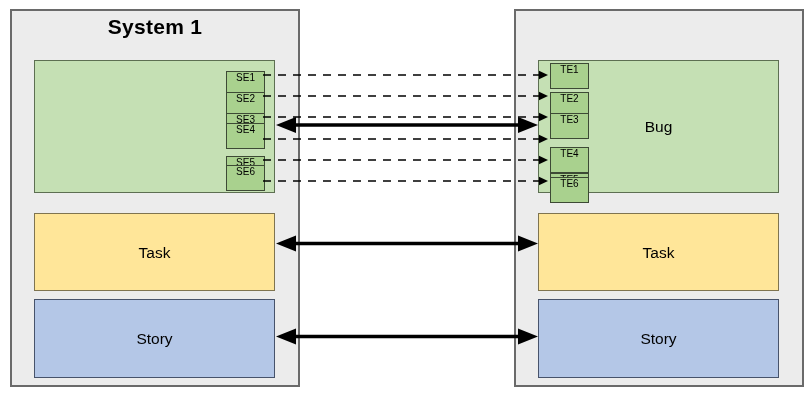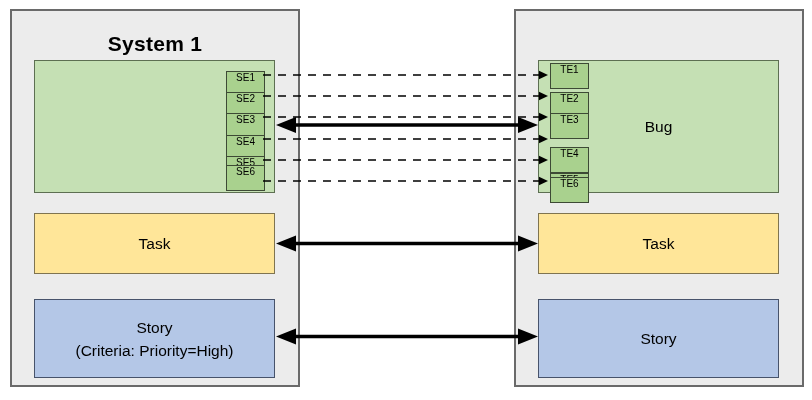--- a/index.html
+++ b/index.html
@@ -7,29 +7,29 @@
     position:relative;width:812px;height:400px;background:var(--canvas-bg,#fff);
     font-family:"Liberation Sans","DejaVu Sans",sans-serif;color:#000;overflow:hidden;
   }
   .system{
     position:absolute;top:9px;width:290px;height:378px;box-sizing:border-box;
     background:var(--system-fill,#ececec);border:2px solid var(--system-border,#6a6a6a);
   }
   #system1{left:10px}
   #system2{left:514px}
   .system-title{
-    text-align:center;font-weight:bold;font-size:21px;letter-spacing:.3px;margin-top:21px;
+    text-align:center;font-weight:bold;font-size:21px;letter-spacing:.3px;margin-top:4px;
   }
   .inner{
     position:absolute;left:22px;width:241px;box-sizing:border-box;
     display:flex;flex-direction:column;align-items:center;justify-content:center;
     text-align:center;font-size:15.5px;line-height:23px;
   }
   .bug-box{top:49px;height:133px;background:var(--bug-fill,#c5e0b4);border:1px solid var(--bug-border,#5d6f52);}
-  .task-box{top:202px;height:61px;background:var(--task-fill,#ffe699);border:1px solid var(--task-border,#7f7450);}
+  .task-box{top:202px;height:78px;background:var(--task-fill,#ffe699);border:1px solid var(--task-border,#7f7450);}
   .story-box{top:288px;height:79px;background:var(--story-fill,#b4c7e7);border:1px solid var(--story-border,#47536b);}
   .wrap-narrow{width:140px;}
   .nowrap{white-space:nowrap;}
   .chip{
     position:absolute;width:39px;height:26px;box-sizing:border-box;
     background:var(--chip-fill,#a9d18e);border:1px solid var(--chip-border,#3d4a35);
     font-size:10px;line-height:12px;text-align:center;
   }
   .se-chip{right:9px}
   .te-chip{left:11px}
@@ -43,32 +43,31 @@
 
 <div class="canvas">
 
   <div class="system" id="system1">
     <div class="system-title">System 1</div>
 
     <div class="inner bug-box">
       <div class="chip se-chip" style="top:10px">SE1</div>
       <div class="chip se-chip" style="top:31px">SE2</div>
       <div class="chip se-chip" style="top:52px">SE3</div>
-      <div class="chip se-chip" style="top:74px">SE4</div>
+      <div class="chip se-chip" style="top:62px">SE4</div>
       <div class="chip se-chip" style="top:95px">SE5</div>
       <div class="chip se-chip" style="top:104px">SE6</div>
     </div>
 
     <div class="inner task-box">
       <span>Task</span>
     </div>
 
     <div class="inner story-box">
       <span>Story</span>
-      <span class="nowrap">(Criteria: Priority=High)</span>
     </div>
   </div>
 
   <div class="system" id="system2">
 
     <div class="inner bug-box">
       <span>Bug</span>
       <div class="chip te-chip" style="top:2px">TE1</div>
       <div class="chip te-chip" style="top:31px">TE2</div>
       <div class="chip te-chip" style="top:52px">TE3</div>

